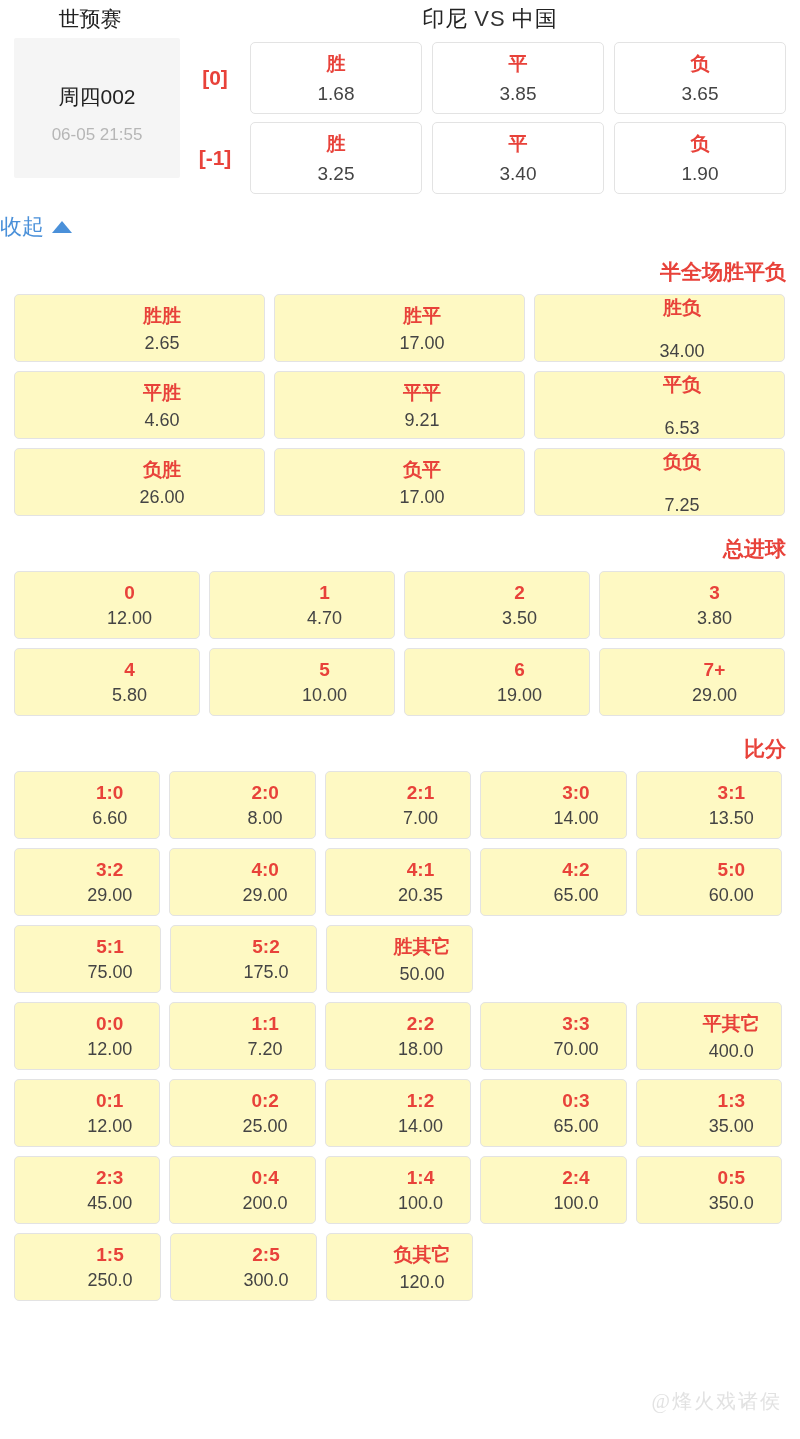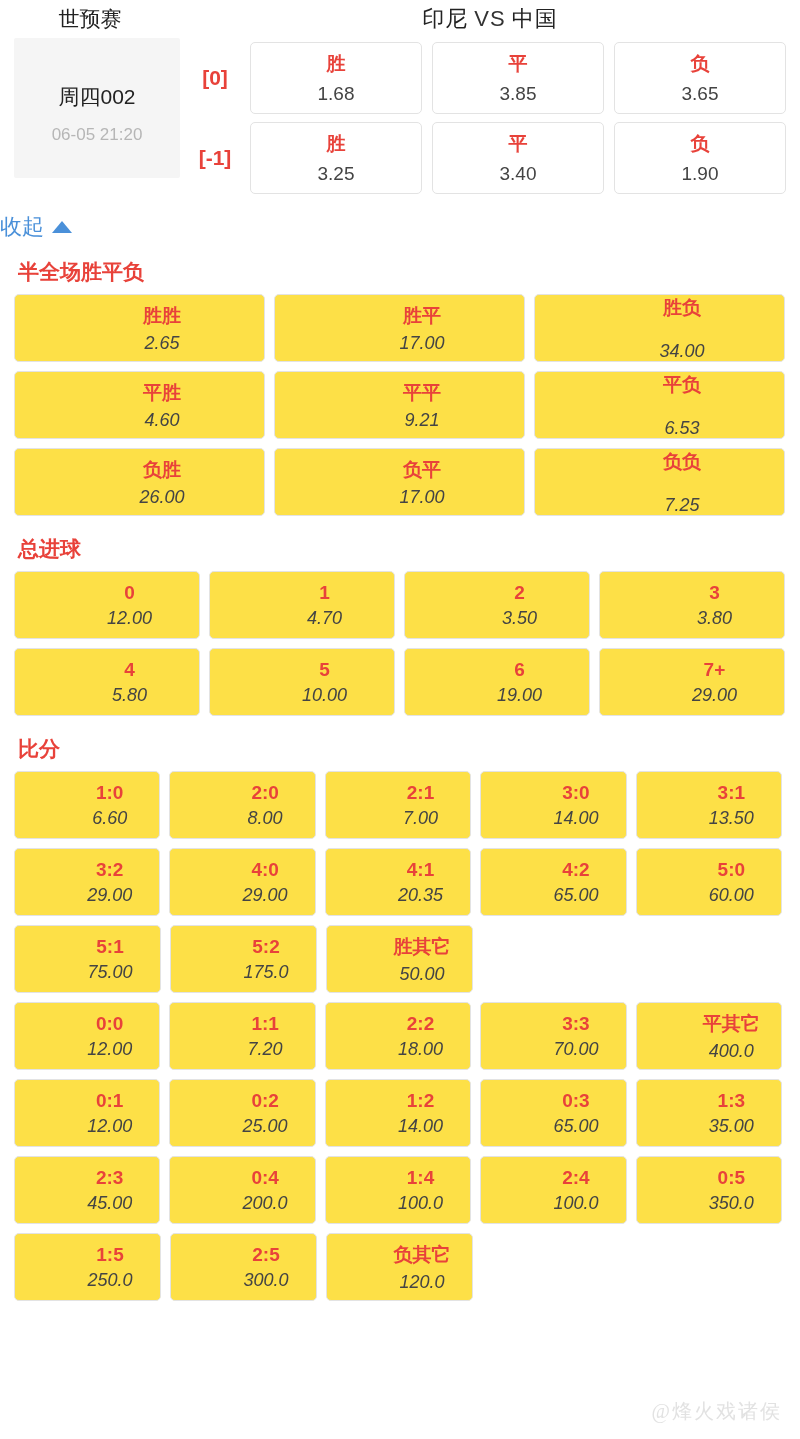--- a/index.html
+++ b/index.html
@@ -73,54 +73,54 @@
   }
   .collapse-row .txt { font-size: 22px; color: #4a90d9; }
   .tri-up {
     width: 0; height: 0;
     border-left: 10px solid transparent;
     border-right: 10px solid transparent;
     border-bottom: 12px solid #4a90d9;
   }
 
   
-  .section { padding: 0 14px; }
+  .section { padding: 0 14px; text-align: right; }
   .section-title {
     font-size: 21px; color: #e8423a; font-weight: 700;
     margin: 10px 0 8px 4px;
   }
   .grid { display: flex; flex-wrap: wrap; }
   .gcell {
     border: 1px solid #e3e3e3; border-radius: 5px;
-    background: #fde047;
+    background: #fef9c3;
     height: 68px;
     margin: 0 9px 9px 0;
     display: flex; flex-direction: column;
     align-items: center; justify-content: center;
     gap: 4px;
     padding-left: 45px;
   }
   .gcell .lbl { font-size: 19px; color: #e8423a; font-weight: 600; }
-  .gcell .val { font-size: 18px; color: #444; font-style: italic; }
+  .gcell .val { font-size: 18px; color: #444; }
 
   .g3 .gcell { width: calc((100% - 18px) / 3 - 0.34px); }
   .g3 .gcell:nth-child(3n) { margin-right: 0; gap: 20px; }
 
   .g4 .gcell { width: calc((100% - 27px) / 4 - 0.26px); }
   .g4 .gcell:nth-child(4n) { margin-right: 0; }
 
   
   .srow { display: flex; width: 100%; }
   .srow .gcell { width: calc((100% - 36px) / 5 - 0.2px); }
   .srow .gcell:last-child { margin-right: 4px; }
   .srow.partial .gcell:last-child { margin-right: 9px; }
 
   
   .watermark {
-    position: absolute; right: 18px; bottom: 14px;
+    position: absolute; right: 18px; bottom: 24px;
     font-size: 20px; color: #e2e2e2;
     letter-spacing: 2px;
     font-family: "Liberation Serif", serif;
     white-space: nowrap;
   }
 </style>
 </head>
 <body>
 
 <div class="page">
@@ -128,21 +128,21 @@
   <div class="top-bar">
     <div class="league">世预赛</div>
     <div class="match-title">
       <span>印尼</span><span class="vs">VS</span><span>中国</span>
     </div>
   </div>
 
   <div class="odds-block">
     <div class="match-id-card">
       <div class="mid">周四002</div>
-      <div class="mtime">06-05 21:20</div>
+      <div class="mtime">06-05 21:55</div>
     </div>
     <div class="odds-right">
 
       <div class="odds-row">
         <div class="handicap">[0]</div>
         <div class="cells">
           <div class="cell">
             <span class="lbl">胜</span>
             <span class="val">1.68</span>
           </div>

